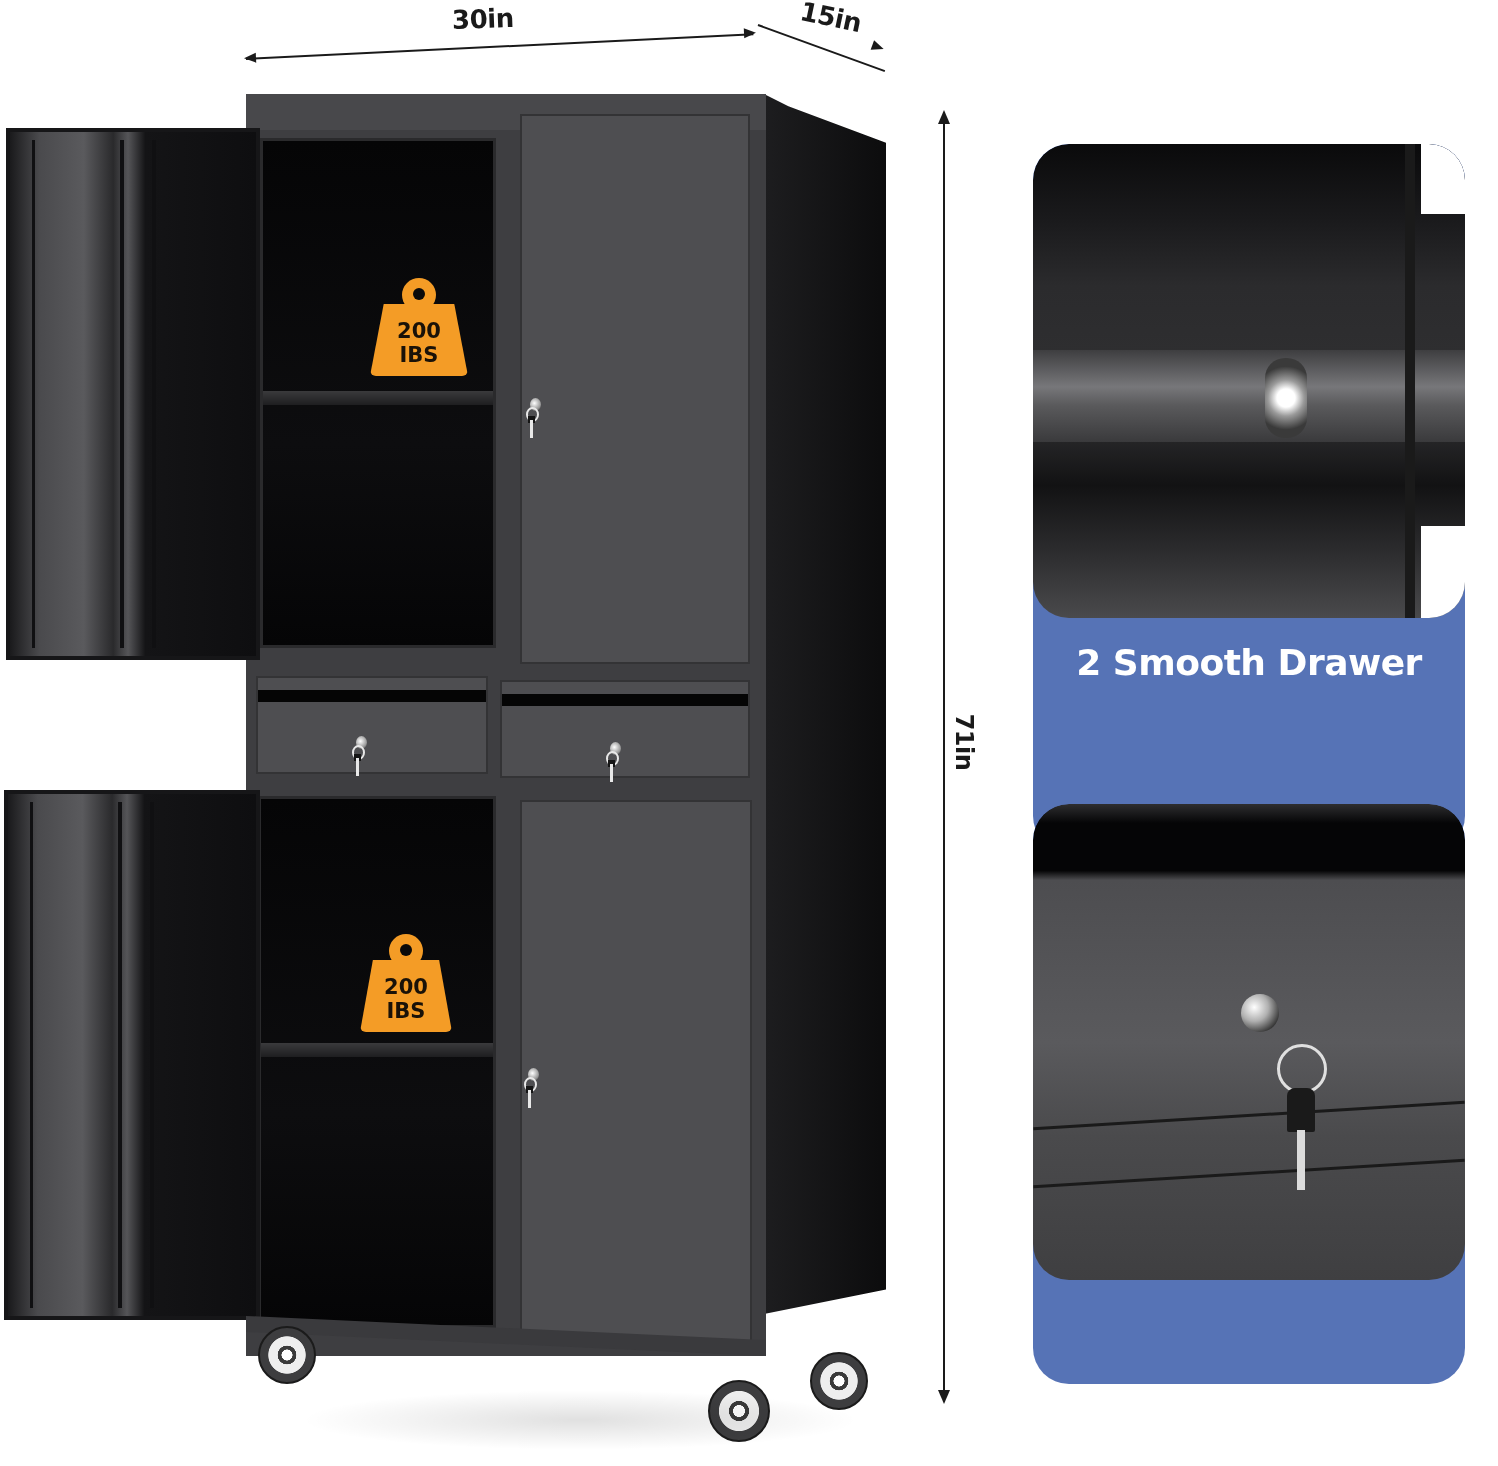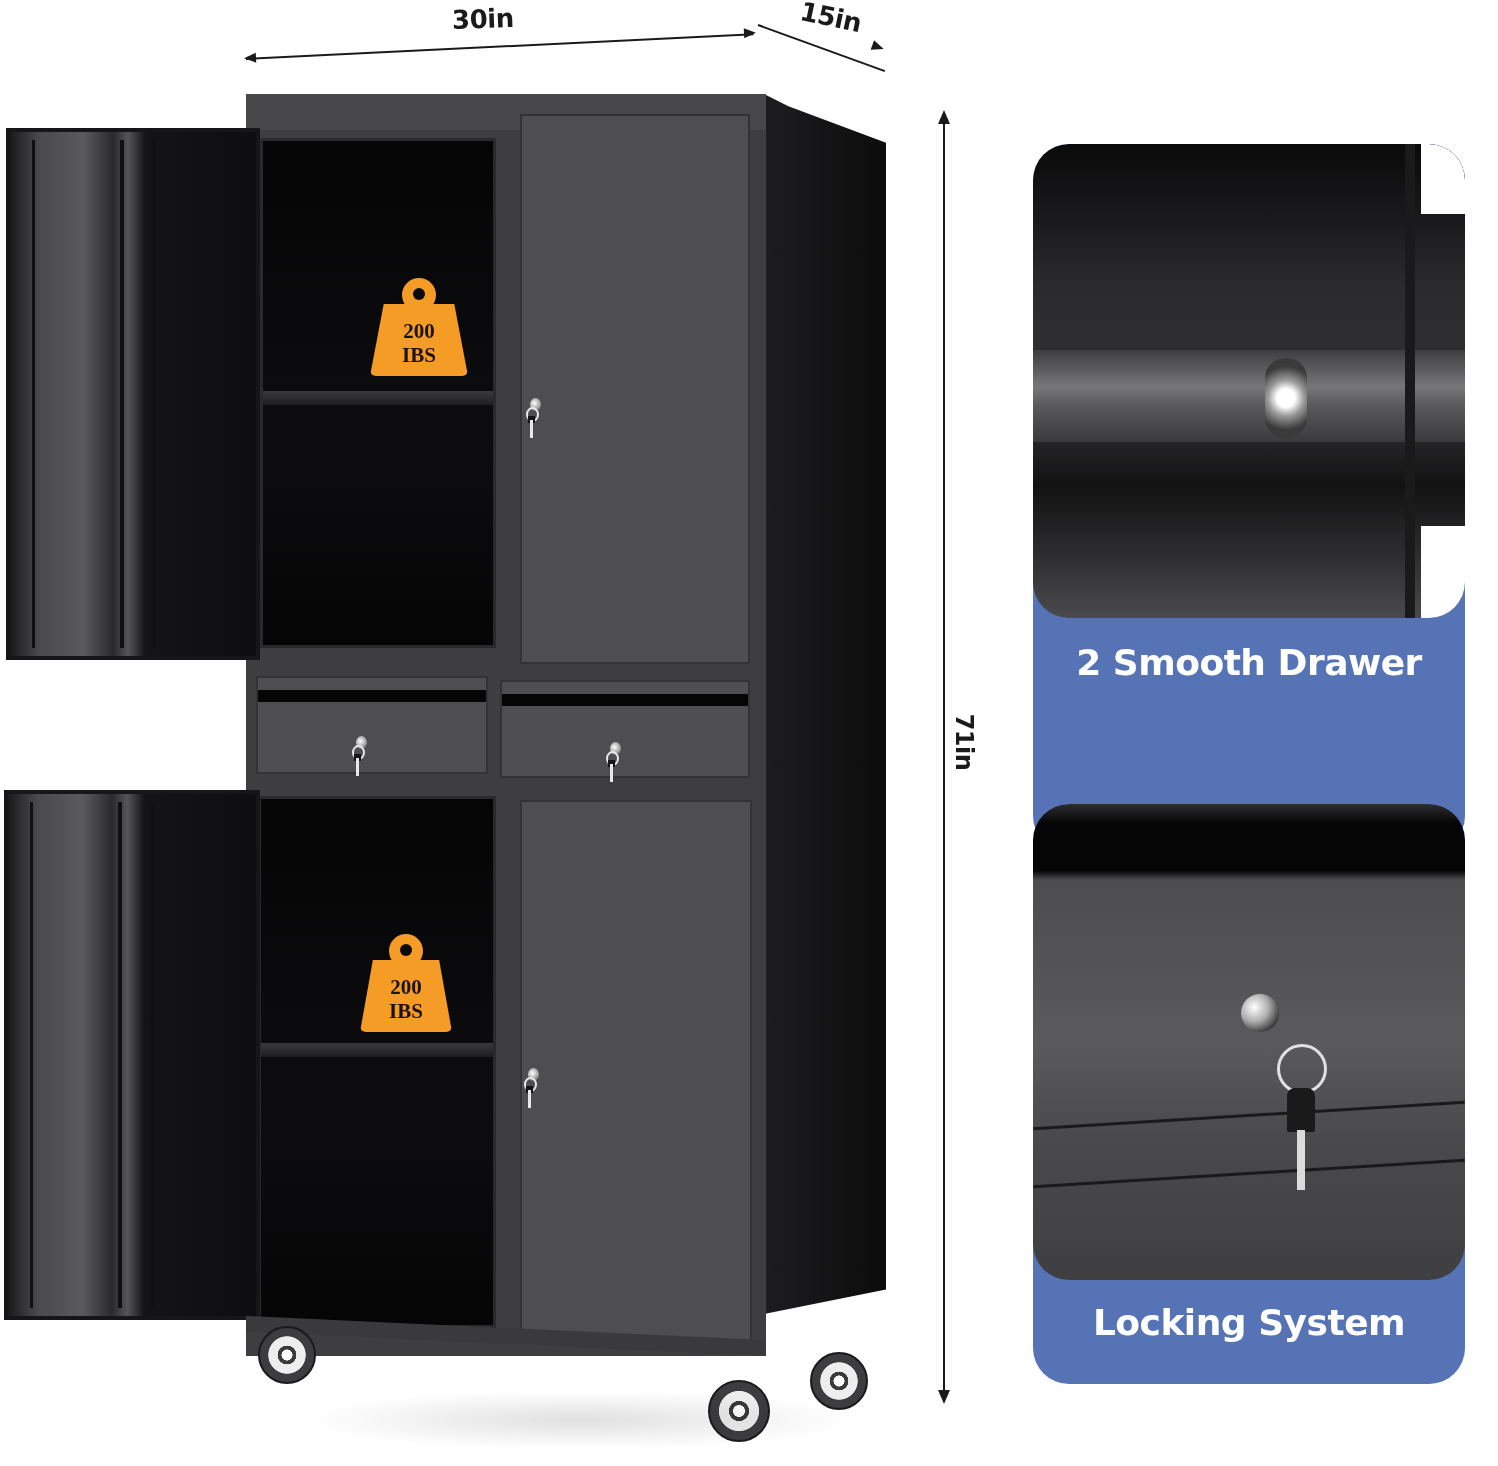--- a/index.html
+++ b/index.html
@@ -42,21 +42,21 @@
 
 <div class="line" style="left:758px;top:24px;width:135px;height:2px;transform:rotate(20deg);"></div>
 <div class="abs" style="left:872px;top:42px;width:0;height:0;border-top:5px solid transparent;border-bottom:5px solid transparent;border-left:12px solid #1a1a1a;transform:rotate(20deg);"></div>
 <div class="dim-label" style="left:800px;top:2px;transform:rotate(12deg);">15in</div>
 
 <div class="abs" style="left:943px;top:118px;width:2px;height:1280px;background:#1a1a1a;"></div>
 <div class="abs" style="left:938px;top:110px;width:0;height:0;border-left:6px solid transparent;border-right:6px solid transparent;border-bottom:14px solid #1a1a1a;"></div>
 <div class="abs" style="left:938px;top:1390px;width:0;height:0;border-left:6px solid transparent;border-right:6px solid transparent;border-top:14px solid #1a1a1a;"></div>
 <div class="dim-label" style="left:936px;top:728px;font-size:24px;transform:rotate(90deg);transform-origin:center;">71in</div>
 
-<div class="cab" style="left:0;top:90px;width:900px;height:1360px;font-family:Liberation Serif, serif;">
+<div class="cab" style="left:0;top:90px;width:900px;height:1360px;">
 
   <div class="abs" style="left:764px;top:4px;width:122px;height:1220px;background:linear-gradient(90deg,#1d1d1f,#0c0c0d);clip-path:polygon(0 0,20% 1%,100% 4%,100% 98%,0 100%);"></div>
 
   <div class="abs" style="left:246px;top:4px;width:520px;height:1262px;background:#3e3e41;"></div>
   <div class="abs" style="left:246px;top:4px;width:520px;height:36px;background:#48484b;"></div>
 
   <div class="interior" style="left:260px;top:48px;width:236px;height:510px;">
     <div class="shelf" style="top:250px;"></div>
   </div>
   <div class="weight" style="left:370px;top:188px;">
@@ -145,14 +145,13 @@
 
 <div class="card" style="top:804px;height:580px;">
   <div class="photo" style="height:476px;background:linear-gradient(180deg,#2e2e30 0%,#050506 4%,#050506 14%,#4d4d50 16%,#5a5a5d 50%,#4a4a4c 70%,#3f3f41 100%);">
     <div class="abs" style="left:0;top:310px;width:432px;height:3px;background:#1a1a1a;transform:rotate(-3.5deg);"></div>
     <div class="abs" style="left:0;top:368px;width:432px;height:3px;background:#1a1a1a;transform:rotate(-3.5deg);"></div>
     <div class="abs" style="left:208px;top:190px;width:38px;height:38px;border-radius:50%;background:radial-gradient(circle at 35% 35%,#ffffff,#b0b0b0 40%,#2a2a2a 80%);"></div>
     <div class="abs" style="left:244px;top:240px;width:44px;height:44px;border:3px solid #e0e0e0;border-radius:50%;"></div>
     <div class="abs" style="left:254px;top:284px;width:28px;height:44px;border-radius:8px 8px 2px 2px;background:#1a1a1a;"></div>
     <div class="abs" style="left:264px;top:326px;width:8px;height:60px;background:#dcdcdc;"></div>
   </div>
-  <div class="label" style="top:498px;">Locking System</div>
 </div>
 
 </body></html>

